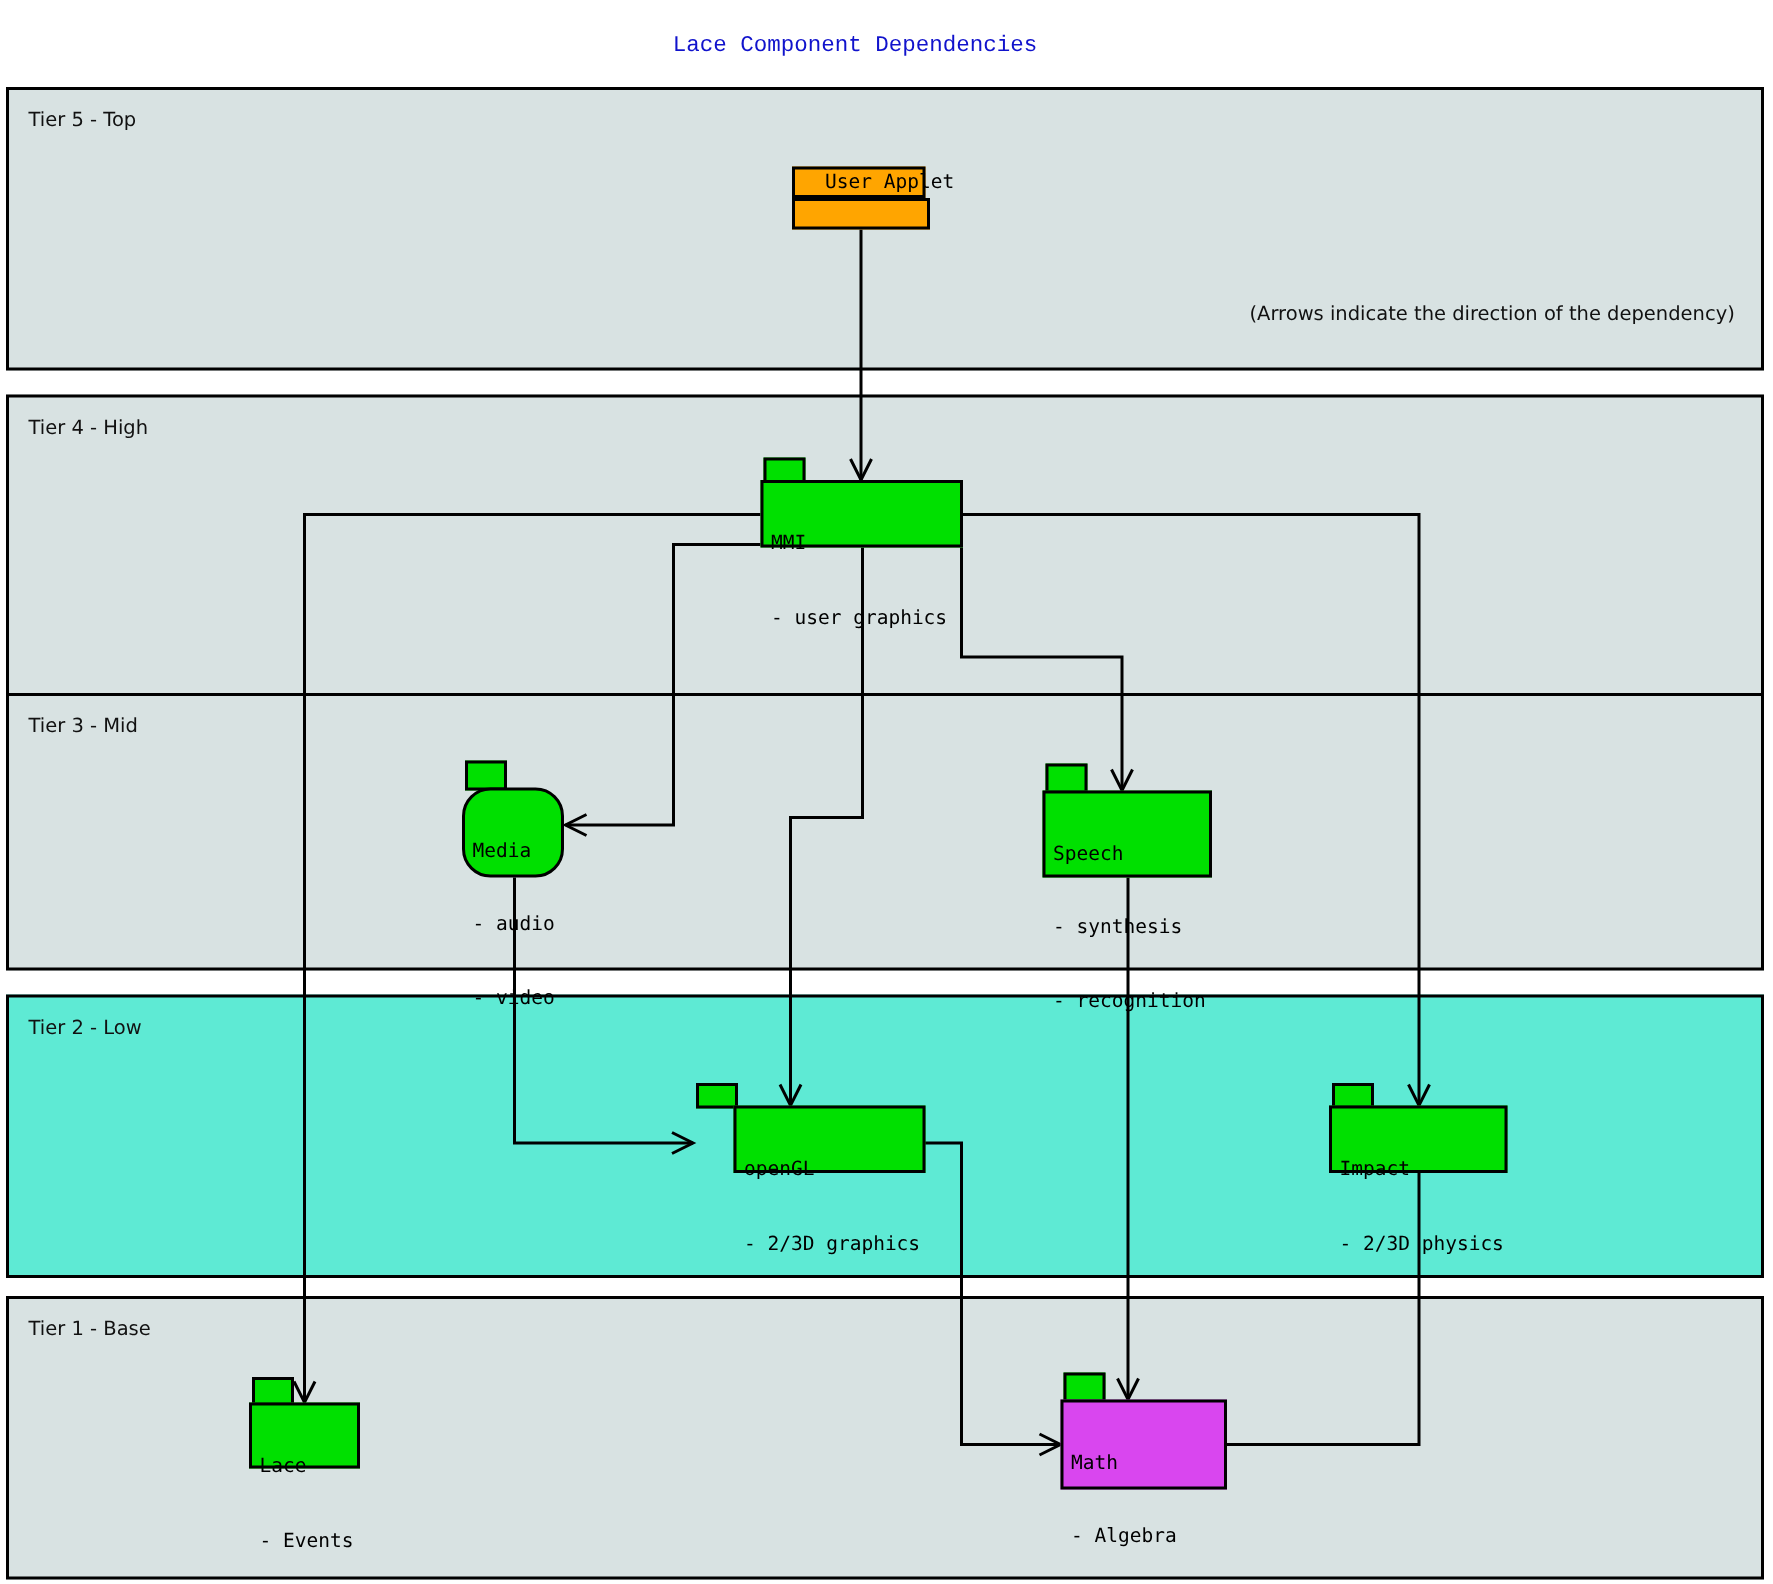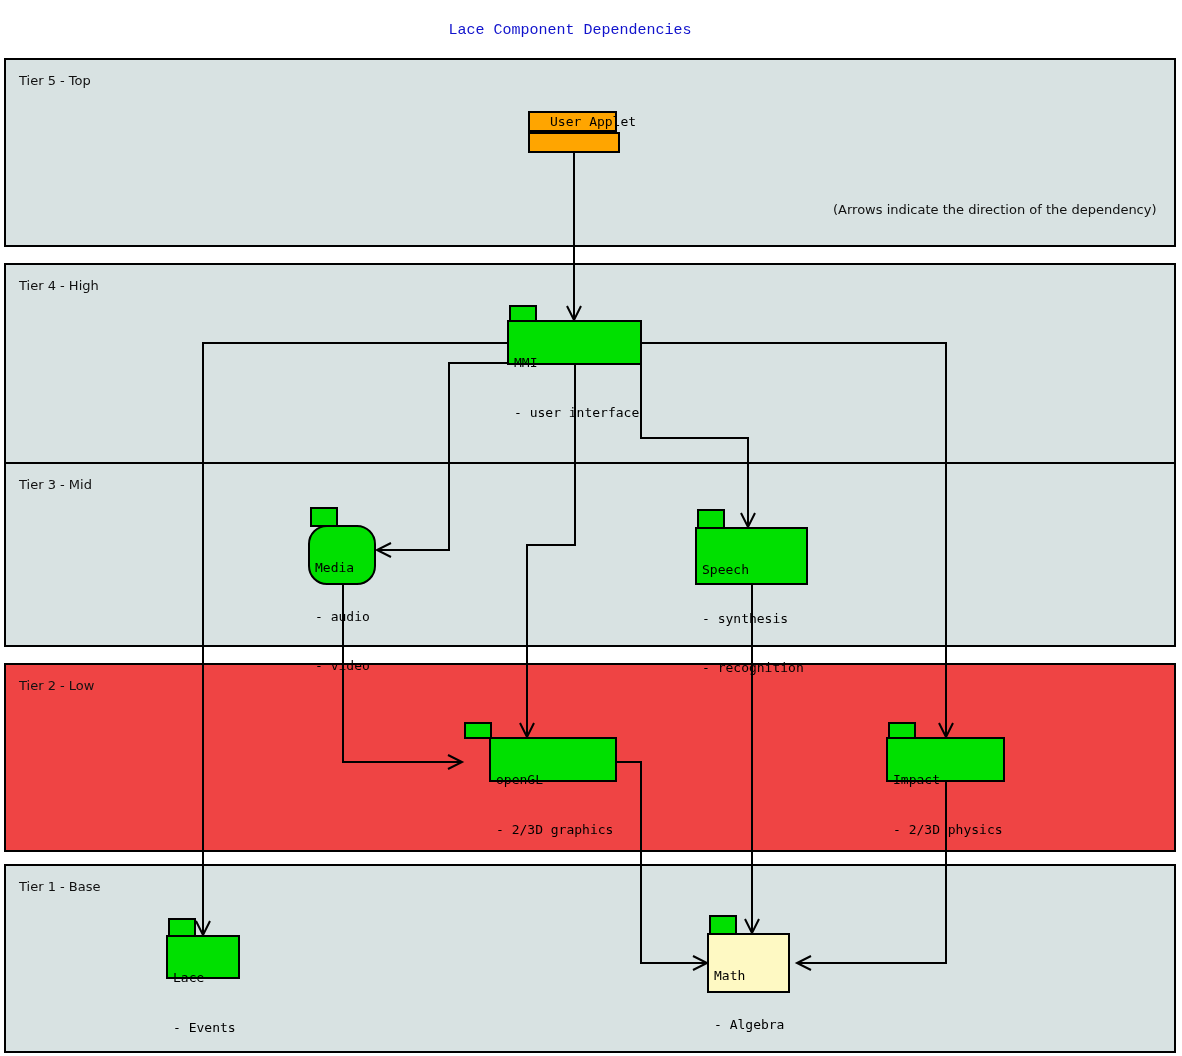--- a/index.html
+++ b/index.html
@@ -52,21 +52,21 @@
 
   <div class="tier" style="top: 58px; height: 189px; background: rgb(216, 226, 226);">
     <div class="tier-label">Tier 5 - Top</div>
   </div>
   <div class="tier" style="top: 263px; height: 232px; background: rgb(216, 226, 226);">
     <div class="tier-label">Tier 4 - High</div>
   </div>
   <div class="tier" style="top: 462px; height: 185px; background: rgb(216, 226, 226);">
     <div class="tier-label">Tier 3 - Mid</div>
   </div>
-  <div class="tier" style="top: 663px; height: 189px; background: #ef4444;">
+  <div class="tier" style="top: 663px; height: 189px; background: #5eead4;">
     <div class="tier-label">Tier 2 - Low</div>
   </div>
   <div class="tier" style="top: 864px; height: 189px; background: rgb(216, 226, 226);">
     <div class="tier-label">Tier 1 - Base</div>
   </div>
 
   <div class="note">(Arrows indicate the direction of the dependency)</div>
 
   <svg class="edges" width="1182" height="1056" viewBox="0 0 1182 1056">
     <g stroke="#000" stroke-width="2" fill="none">
@@ -115,21 +115,21 @@
 
   <div class="node">
     <div class="applet-title" style="left: 528px; top: 111px; width: 89px; height: 21px; background: rgb(255, 165, 0);">User Applet</div>
     <div class="applet-body" style="left: 528px; top: 132px; width: 92px; height: 21px; background: rgb(255, 165, 0);"></div>
   </div>
 
   <div class="node">
     <div class="node-tab" style="left: 509px; top: 305px; width: 28px; height: 17px; background: rgb(0, 224, 0);"></div>
     <div class="node-body" style="left: 507px; top: 320px; width: 135px; height: 45px; background: rgb(0, 224, 0);">
       <div class="ln">MMI</div>
-      <div class="ln">- user interface</div>
+      <div class="ln">- user graphics</div>
     </div>
   </div>
 
   <div class="node">
     <div class="node-tab" style="left: 310px; top: 507px; width: 28px; height: 20px; background: rgb(0, 224, 0);"></div>
     <div class="node-body lh19" style="left: 308px; top: 525px; width: 68px; height: 60px; background: rgb(0, 224, 0); border-radius: 19px;">
       <div class="ln">Media</div>
       <div class="ln">- audio</div>
       <div class="ln">- video</div>
     </div>
@@ -163,20 +163,20 @@
   <div class="node">
     <div class="node-tab" style="left: 168px; top: 918px; width: 28px; height: 19px; background: rgb(0, 224, 0);"></div>
     <div class="node-body" style="left: 166px; top: 935px; width: 74px; height: 44px; background: rgb(0, 224, 0);">
       <div class="ln">Lace</div>
       <div class="ln">- Events</div>
     </div>
   </div>
 
   <div class="node">
     <div class="node-tab" style="left: 709px; top: 915px; width: 28px; height: 20px; background: rgb(0, 224, 0);"></div>
-    <div class="node-body lh19" style="left: 707px; top: 933px; width: 83px; height: 60px; background: #fef9c3;">
+    <div class="node-body lh19" style="left: 707px; top: 933px; width: 111px; height: 60px; background: #d946ef;">
       <div class="ln">Math</div>
       <div class="ln">- Algebra</div>
       
     </div>
   </div>
 
 </div>
 
 </body></html>

